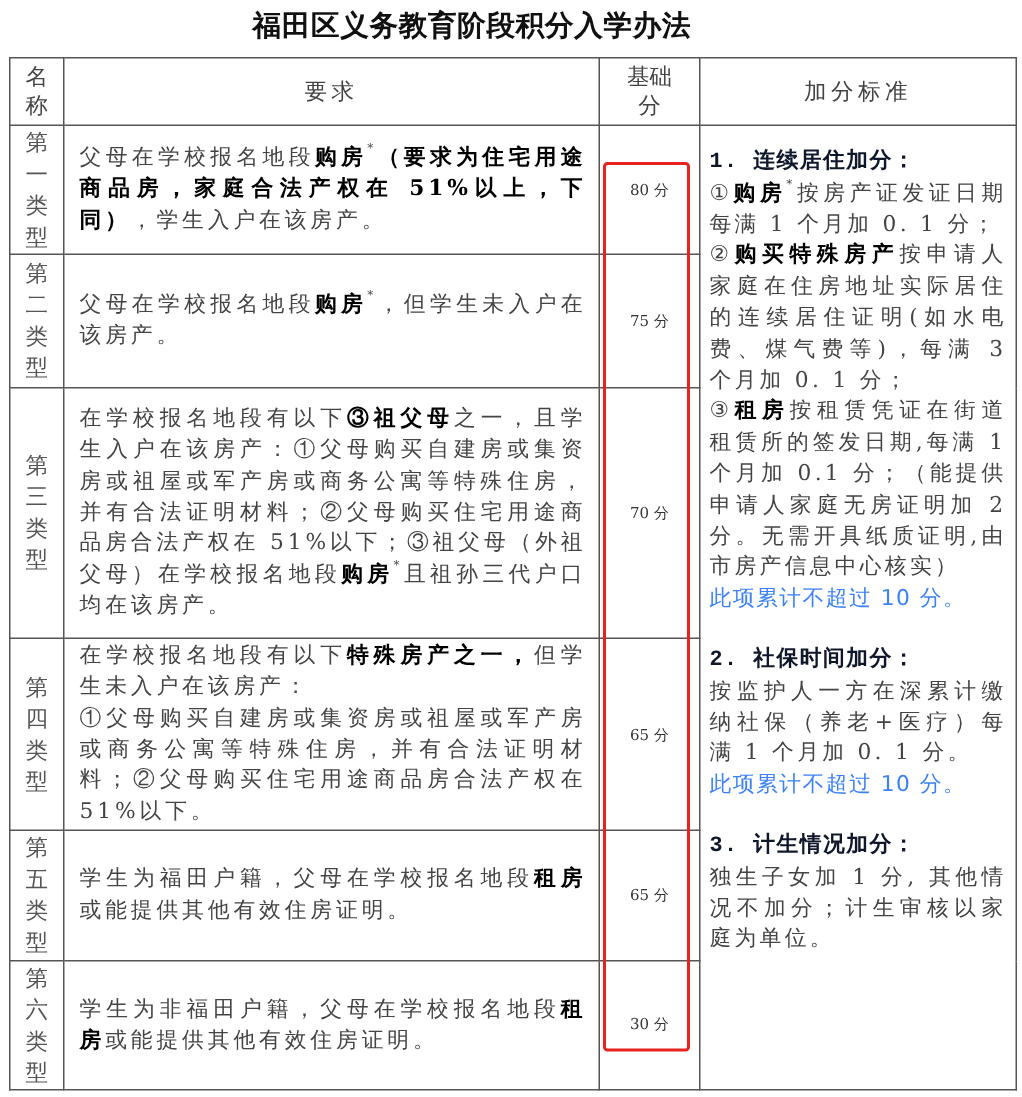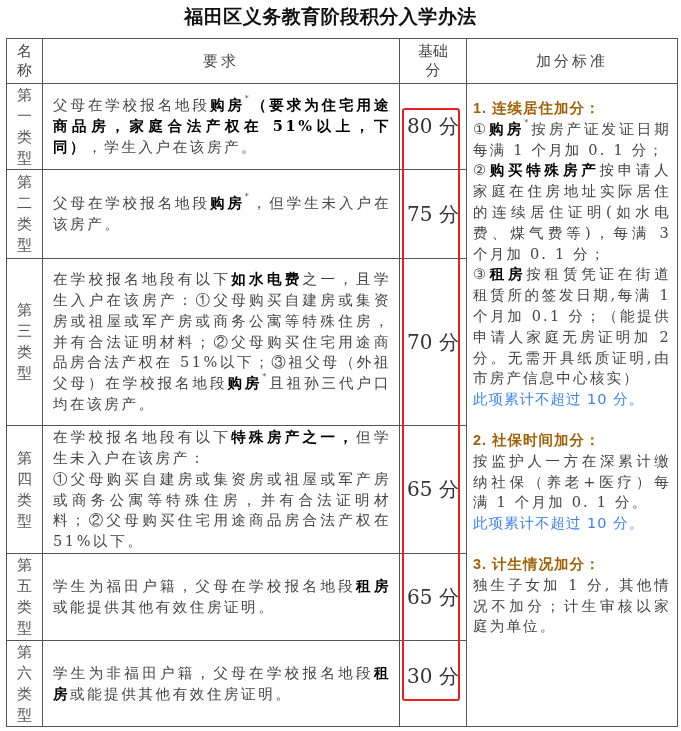--- a/index.html
+++ b/index.html
@@ -2,21 +2,21 @@
 <html><head>
 <meta charset="utf-8">
 <style>
   html, body { margin: 0; padding: 0; background: #ffffff; }
   body {
     width: 681px; height: 731px; overflow: hidden; position: relative;
     font-family: "DejaVu Serif", "Liberation Serif", serif;
     color: #3a3a3a;
   }
   .title {
-    position: absolute; left: 16px; top: 4px; width: 629px; text-align: center;
+    position: absolute; left: 0; top: 4px; width: 629px; text-align: center;
     font-family: "DejaVu Sans", "Liberation Sans", sans-serif;
     font-weight: bold; font-size: 19px; color: #111; letter-spacing: 0.5px;
   }
   table.grid {
     position: absolute; left: 6px; top: 38px;
     border-collapse: collapse; table-layout: fixed;
     width: 671px;
   }
   table.grid td, table.grid th {
     border: 1.5px solid #555;
@@ -28,27 +28,27 @@
     text-align: center; font-size: 15px; color: #555; line-height: 21px;
     writing-mode: horizontal-tb;
   }
   .namecell span { display: block; }
   .req {
     font-size: 14.5px; line-height: 20.8px; padding: 0 8px 0 10px !important;
     letter-spacing: 2.6px; text-align: justify; color: #444; margin-left: 12px;
   }
   .req b { color: #000; font-weight: bold; }
   .req sup { font-size: 8px; vertical-align: top; line-height: 8px; }
-  .score { text-align: center; font-size: 20px; color: #333; }
+  .score { text-align: center; font-size: 10px; color: #333; }
   .bonus {
     vertical-align: top !important;
     font-size: 14.5px; line-height: 20.8px; padding: 14px 6px 0 6px !important;
     letter-spacing: 2.2px; color: #444; text-align: justify;
   }
-  .bonus .h { font-weight: bold; color: #a16207; font-family: Liberation Sans, sans-serif; letter-spacing: 1px; }
+  .bonus .h { font-weight: bold; color: #0f172a; font-family: Liberation Mono, monospace; letter-spacing: 1px; }
   .bonus b { color: #000; font-weight: bold; }
   .bonus sup { font-size: 8px; vertical-align: top; line-height: 8px; }
   .bonus .cap { font-weight: normal; color: #3b82f6; font-family: "DejaVu Sans", "Liberation Sans", sans-serif; letter-spacing: 1px; }
   .bonus .gap { height: 20px; }
   .redbox {
     position: absolute; left: 402px; top: 108px; width: 54px; height: 589px;
     border: 2.5px solid #e8221e; border-radius: 3px; pointer-events: none;
   }
 </style>
 </head>
@@ -118,21 +118,21 @@
   </tr>
 
   <tr style="height:167px;">
     <td class="namecell">
       <span>第</span>
       <span>三</span>
       <span>类</span>
       <span>型</span>
     </td>
     <td class="req">
-      <span>在学校报名地段有以下</span><b>如水电费</b><span>之一，且学生入户在该房产：①父母购买自建房或集资房或祖屋或军产房或商务公寓等特殊住房，并有合法证明材料；②父母购买住宅用途商品房合法产权在 51%以下；③祖父母（外祖父母）在学校报名地段</span><b>购房</b><sup>*</sup><span>且祖孙三代户口均在该房产。</span>
+      <span>在学校报名地段有以下</span><b>③祖父母</b><span>之一，且学生入户在该房产：①父母购买自建房或集资房或祖屋或军产房或商务公寓等特殊住房，并有合法证明材料；②父母购买住宅用途商品房合法产权在 51%以下；③祖父母（外祖父母）在学校报名地段</span><b>购房</b><sup>*</sup><span>且祖孙三代户口均在该房产。</span>
     </td>
     <td class="score">70 分</td>
   </tr>
 
   <tr style="height:128px;">
     <td class="namecell">
       <span>第</span>
       <span>四</span>
       <span>类</span>
       <span>型</span>

